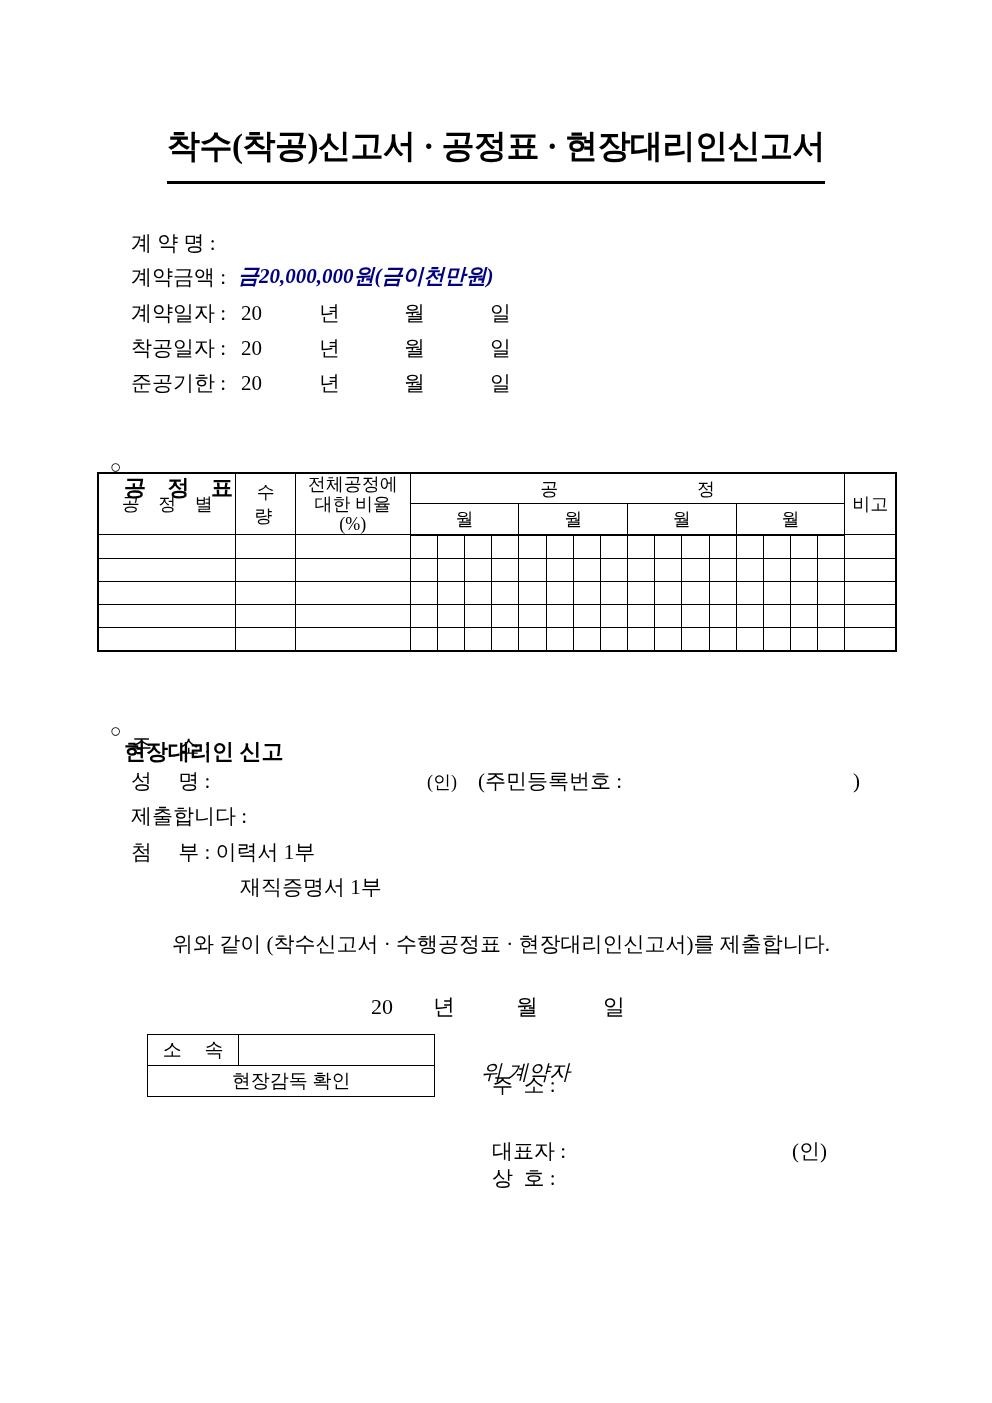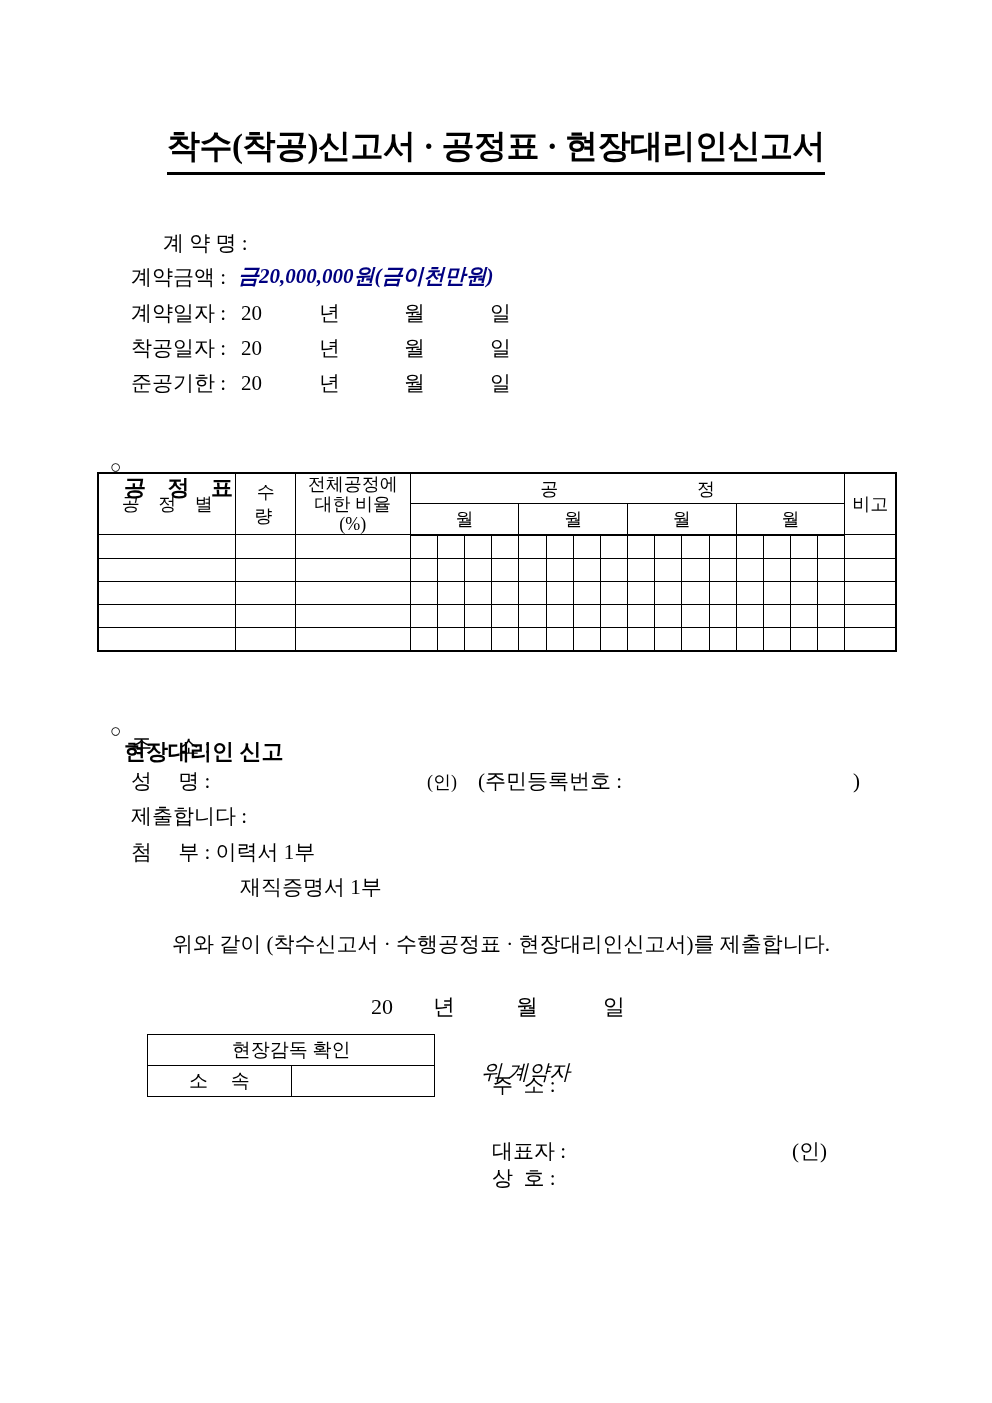--- a/index.html
+++ b/index.html
@@ -26,21 +26,21 @@
     top: 124px;
     width: 992px;
     text-align: center;
     font-size: 33px;
     font-weight: bold;
     letter-spacing: -0.5px;
     white-space: nowrap;
   }
   .doc-title .underline {
     border-bottom: 3px solid #000;
-    padding-bottom: 8px;
+    padding-bottom: 17px;
   }
 
   
   .t {
     position: absolute;
     white-space: pre;
     font-size: 21px;
     line-height: 1;
   }
   .bullet-head {
@@ -147,21 +147,21 @@
 </head>
 <body>
 
 <div id="page">
 
   <div class="doc-title">
     <span class="underline">착수(착공)신고서 · 공정표 · 현장대리인신고서</span>
   </div>
 
 
-  <div class="t" style="left:131px; top:233px;margin-left:32px;">계 약 명 :</div>
+  <div class="t" style="left:131px; top:233px;">계 약 명 :</div>
 
   <div class="t" style="left:131px; top:267px;">계약금액 :</div>
   <div class="t amount" style="left:238px; top:266px;">금20,000,000원(금이천만원)</div>
 
   <div class="t" style="left:131px; top:303px;">계약일자 :</div>
   <div class="t" style="left:241px; top:303px;">20</div>
   <div class="t" style="left:319px; top:303px;">년</div>
   <div class="t" style="left:404px; top:303px;">월</div>
   <div class="t" style="left:490px; top:303px;">일</div>
 
@@ -365,25 +365,25 @@
 
   <div class="t" style="left:371px; top:996px; font-size:22px;">20</div>
   <div class="t" style="left:433px; top:996px; font-size:22px;">년</div>
   <div class="t" style="left:516px; top:996px; font-size:22px;">월</div>
   <div class="t" style="left:603px; top:996px; font-size:22px;">일</div>
 
   <div class="sup-wrap">
     <table class="sup">
       <tbody>
         <tr>
-          <td class="sup-title" colspan="2">현장감독 확인</td>
-        </tr>
-        <tr>
           <td class="sup-key">소  속</td>
           <td class="sup-val"></td>
+        </tr>
+        <tr>
+          <td class="sup-title" colspan="2">현장감독 확인</td>
         </tr>
       </tbody>
     </table>
   </div>
 
   <div class="t" style="left:481px; top:1062px;font-style:italic;">위 계약자</div>
   <div class="t" style="left:492px; top:1075px;">주  소 :</div>
   <div class="t" style="left:492px; top:1168px;">상  호 :</div>
   <div class="t" style="left:492px; top:1141px;">대표자 :</div>
   <div class="t" style="left:792px; top:1141px;">(인)</div>

